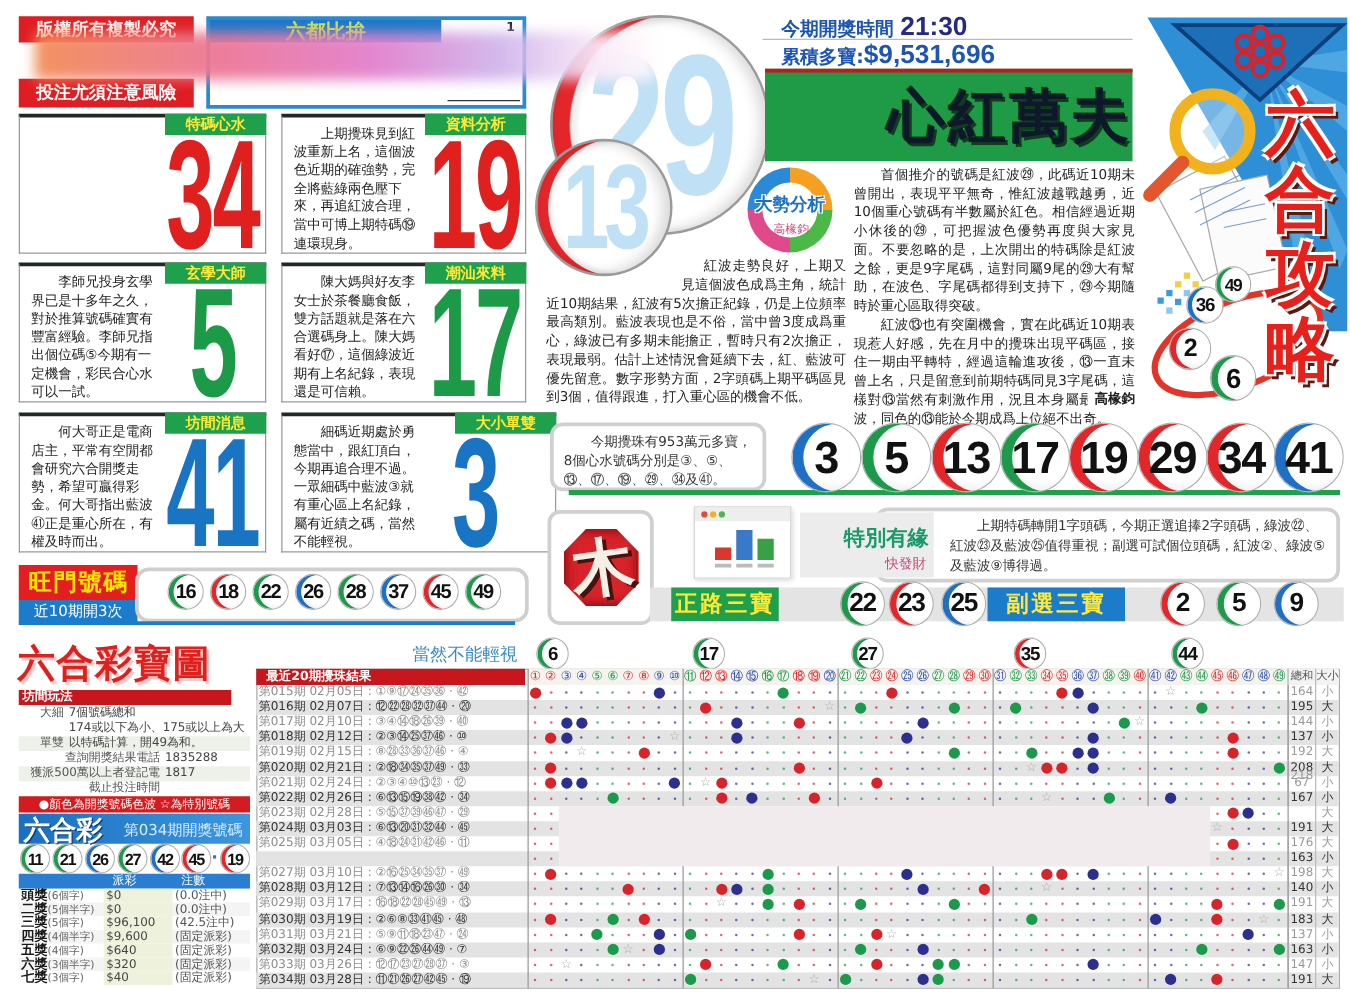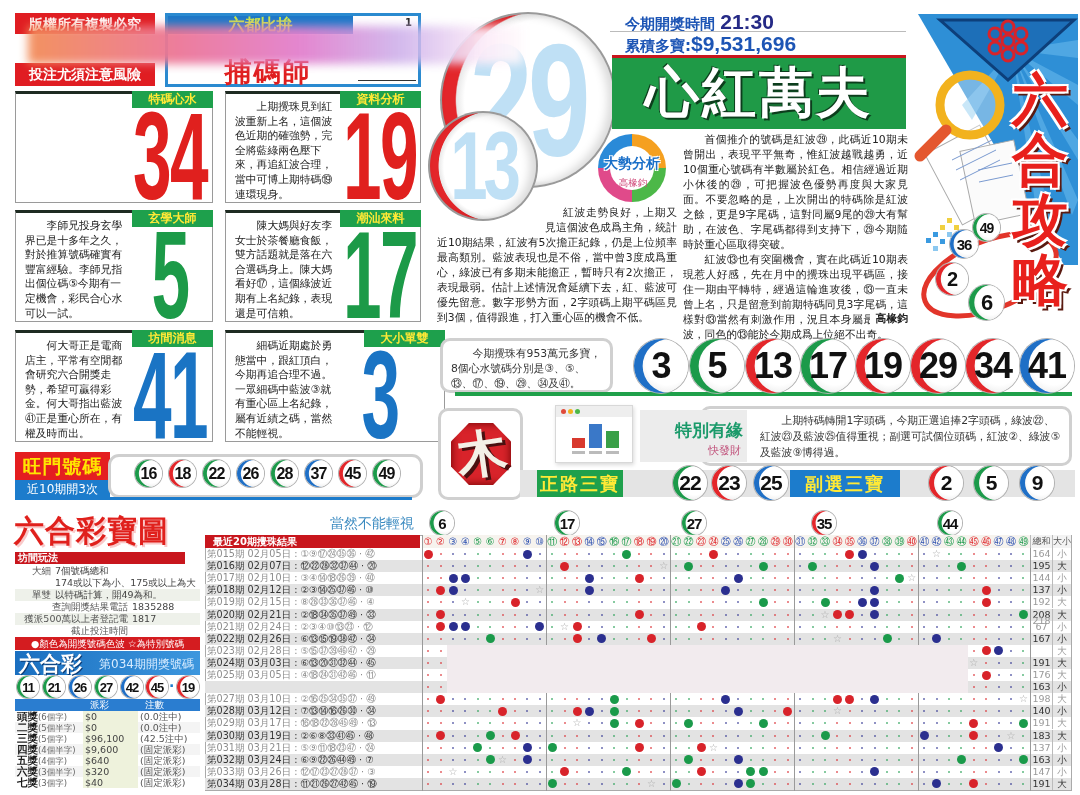--- a/index.html
+++ b/index.html
@@ -31,21 +31,21 @@
 .hot-label{left:15px;top:452px;width:95px;height:28px;background:#e41e20;color:#ffe600;font-weight:bold;font-size:19px;text-align:center;line-height:28px;letter-spacing:1px;}
 .hot-sub{left:15px;top:480px;width:95px;height:18px;background:#1c7ccc;color:#fff;font-size:12px;text-align:center;line-height:18px;}
 .hot-panel{left:108px;top:454px;width:315px;height:44px;border:3px solid #cfcfcf;border-radius:11px;background:#fff;}
 .hot-line{left:15px;top:497px;width:397px;height:3px;background:#1c7ccc;}
 
 .hero{border-radius:50%;background:radial-gradient(circle at 60% 50%,#fff 0,#fff 60%,#e9e9e9 66%,transparent 67%),#e3262a;box-shadow:0 0 0 2px #9a9a9a, inset -6px 0 10px rgba(0,0,0,.15);overflow:hidden;display:flex;align-items:center;justify-content:center;}
 .hero span{font-family:"Liberation Sans",sans-serif;font-weight:bold;color:#bfe0f5;line-height:1;transform:scaleX(.7);letter-spacing:-6px;display:block;}
 .drawinfo{font-weight:bold;color:#1d55b5;}
 .drawinfo .big{font-family:"Liberation Sans",sans-serif;font-size:21px;color:#252a86;}
 .banner{left:612px;top:55px;width:294px;height:74px;background:#1f9a47;border-top:3px solid #c8161d;}
-.banner span{display:block;text-align:center;color:#ffffff;font-weight:bold;font-size:54px;line-height:70px;letter-spacing:3px;text-shadow:2px 2px 0 #0c3d1c,-1px -1px 0 #0c3d1c;}
+.banner span{display:block;text-align:right;color:#0f172a;font-weight:bold;font-size:46px;line-height:70px;letter-spacing:3px;text-shadow:2px 2px 0 #0c3d1c,-1px -1px 0 #0c3d1c;}
 .logo-ring{left:598px;top:134px;width:68px;height:68px;border-radius:50%;background:conic-gradient(#f5a020 0 90deg,#4cb848 90deg 180deg,#e04a8a 180deg 270deg,#2a8ad8 270deg 360deg);}
 .logo-ring i{position:absolute;left:12px;top:12px;width:44px;height:44px;border-radius:50%;background:#fff;}
 .logo-text{left:590px;top:155px;width:84px;text-align:center;color:#1a6fc8;font-weight:bold;font-size:14px;text-shadow:1px 1px 0 #fff,-1px -1px 0 #fff,1px -1px 0 #fff,-1px 1px 0 #fff;}
 .logo-author{left:600px;top:177px;width:66px;text-align:center;color:#d04a7a;font-size:9.5px;}
 .atext{font-size:10.8px;line-height:15px;color:#222;text-align:justify;}
 .atext p{margin:0;text-indent:2em;}
 .fl1{float:left;width:126px;height:15px;}
 .fl2{float:left;clear:left;width:108px;height:15px;}
 
 .side-title{left:1004px;top:70px;width:72px;color:#e8201c;font-weight:bold;font-size:56px;line-height:60px;text-align:center;
@@ -101,21 +101,20 @@
 .gblur{position:absolute;background:#f2ebee;}
 </style>
 </head>
 <body>
 
 <div class="a redbox" style="left:15px;top:13px;width:140px;height:21px;">版權所有複製必究</div>
 <div class="a redbox" style="left:15px;top:63px;width:140px;height:23px;">投注尤須注意風險</div>
 <div class="a promo" style="left:165px;top:13px;width:256px;height:74px;">
   <div class="a promo-band">六都比拚</div>
   <div class="a promo-num">1</div>
-  <div class="a promo-big">捕碼師</div>
   <div class="a promo-line"></div>
 </div>
 
 <div class="tip" style="left:15px;top:91px;width:198px;">
   <div class="tab">特碼心水</div>
   <div class="num">
       <span class="c-red">34</span>
     </div>
 </div>
 <div class="tip" style="left:225px;top:91px;width:196px;">

